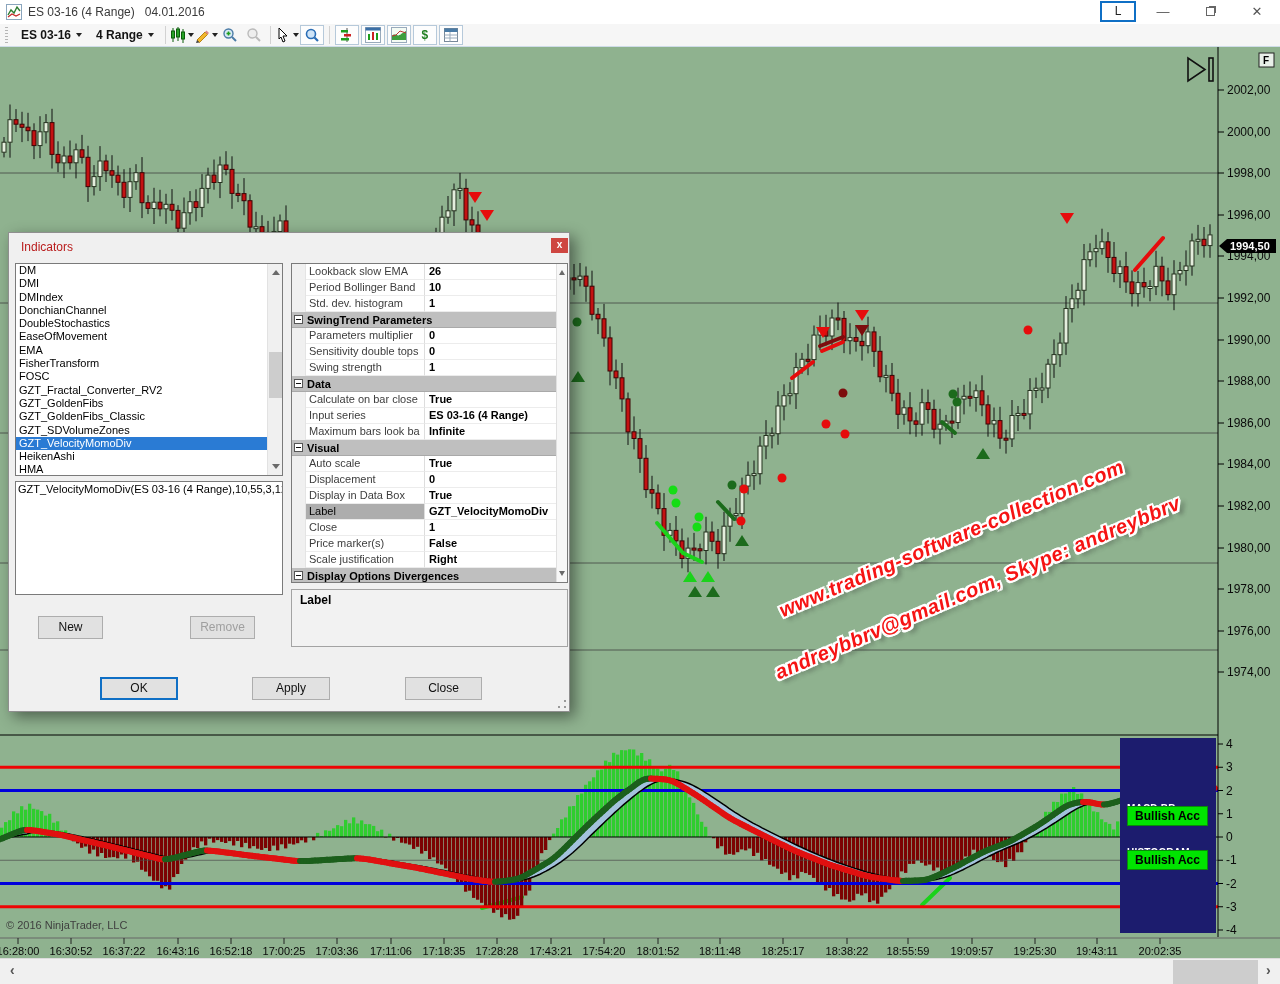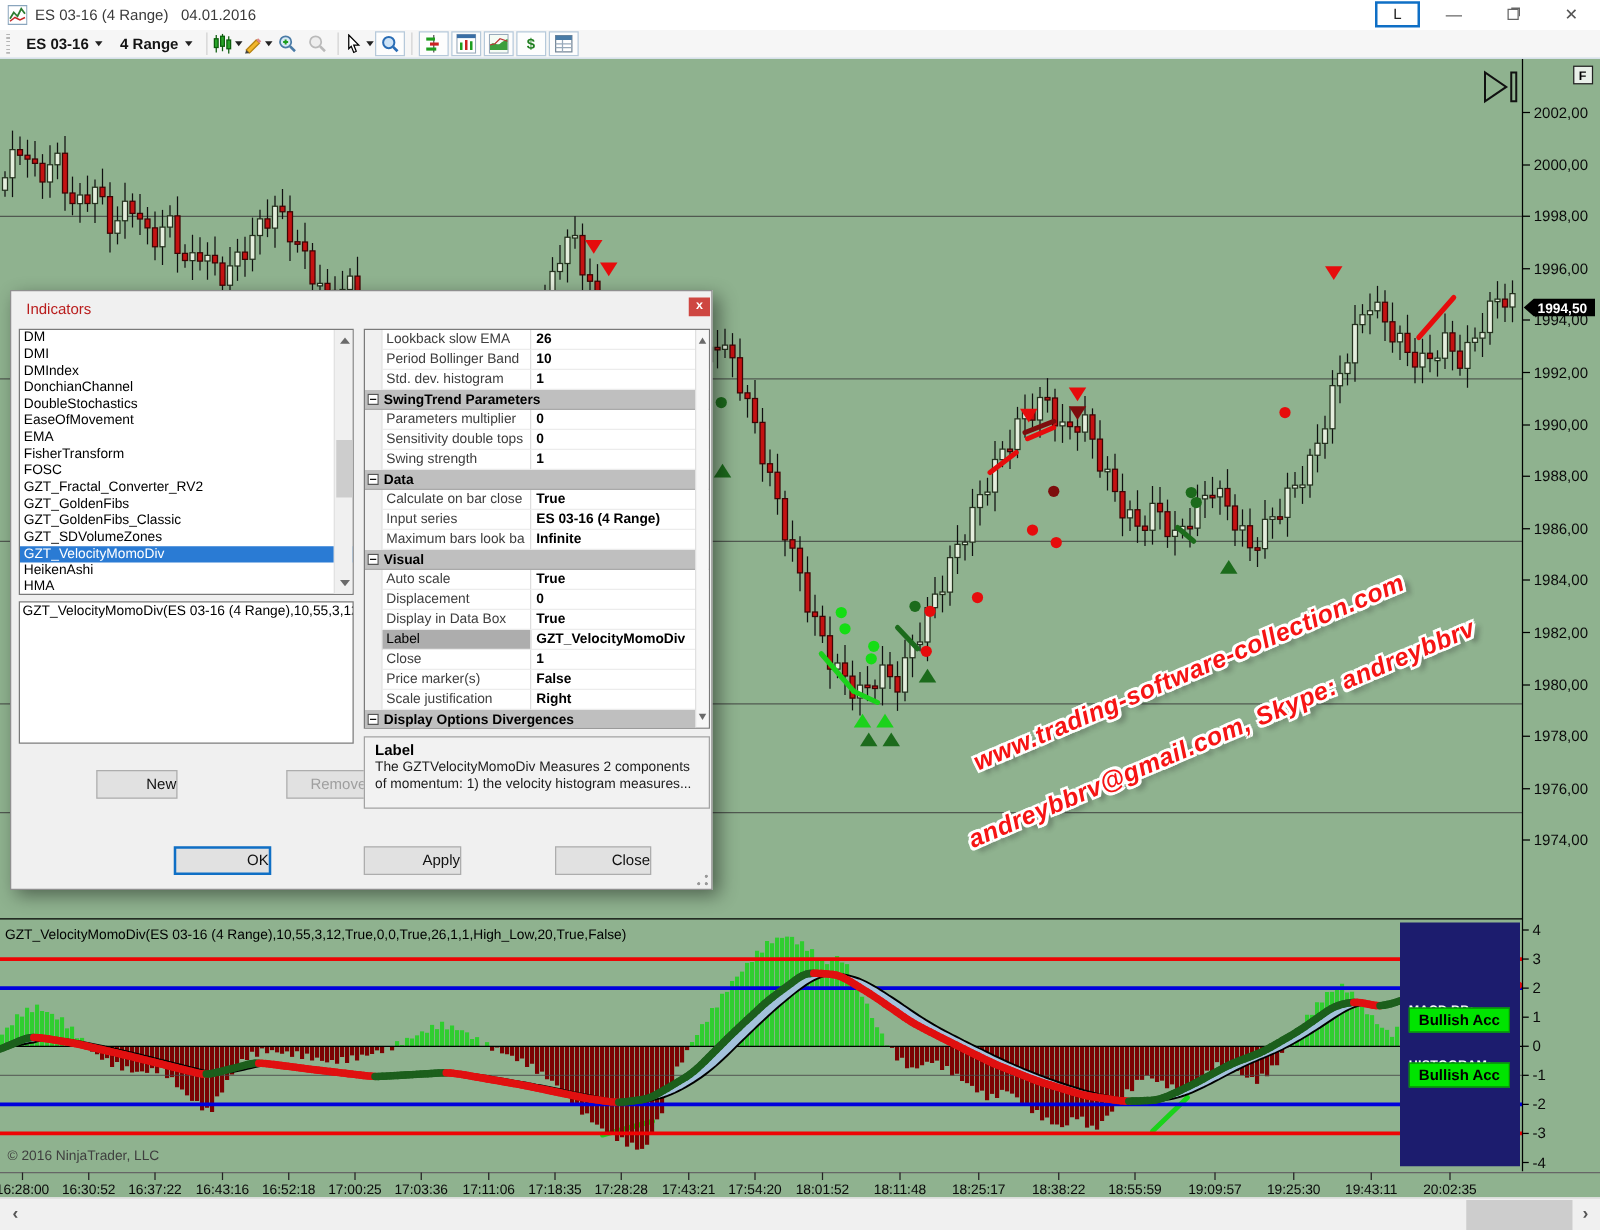--- a/index.html
+++ b/index.html
@@ -49,21 +49,21 @@
   .listbox{position:absolute;left:6px;top:30px;width:268px;height:213px;background:#fff;border:1px solid #7a7a7a;overflow:hidden;}
   .lb-item{height:13.3px;line-height:13.3px;font-size:11px;color:#000;padding-left:3px;white-space:nowrap;}
   .lb-item.sel{background:#2a7bd4;color:#fff;}
   .lb-scroll{position:absolute;right:0;top:0;width:15px;height:211px;background:#f0f0f0;border-left:1px solid #e2e2e2;}
   .lb-thumb{position:absolute;left:1px;top:88px;width:13px;height:46px;background:#cdcdcd;}
   .arr{position:absolute;left:4px;width:0;height:0;border-left:4px solid transparent;border-right:4px solid transparent;}
   .arr-up{top:6px;border-bottom:5px solid #6a6a6a;}
   .arr-dn{bottom:6px;border-top:5px solid #6a6a6a;}
   .configbox{position:absolute;left:6px;top:248px;width:268px;height:114px;background:#fff;border:1px solid #7a7a7a;
              font-size:11px;padding:1px 2px;white-space:nowrap;overflow:hidden;}
-  .btn{position:absolute;background:#e1e1e1;border:1px solid #adadad;font-size:12px;color:#111;text-align:right;margin-left:39px;}
+  .btn{position:absolute;background:#e1e1e1;border:1px solid #adadad;font-size:12px;color:#111;text-align:center;}
   .btn-new{left:29px;top:383px;width:65px;height:23px;line-height:21px;}
   .btn-remove{left:181px;top:383px;width:65px;height:23px;line-height:21px;color:#9f9f9f;}
   .btn-ok{left:91px;top:444px;width:78px;height:23px;line-height:19px;border:2px solid #0f6fc5;}
   .btn-apply{left:243px;top:444px;width:78px;height:23px;line-height:21px;}
   .btn-close2{left:396px;top:444px;width:77px;height:23px;line-height:21px;}
   .propgrid{position:absolute;left:282px;top:30px;width:277px;height:320px;background:#fff;border:1px solid #7a7a7a;overflow:hidden;}
   .pg-row{display:flex;height:16px;font-size:11px;}
   .pg-margin{width:14px;background:#f0f0f0;border-right:1px solid #e4e4e4;flex:none;}
   .pg-label{width:119px;flex:none;color:#3d3d3d;padding:1px 0 0 3px;border-right:1px solid #ddd;border-bottom:1px solid #ececec;
             white-space:nowrap;overflow:hidden;}
@@ -1375,21 +1375,20 @@
         <line x1="1097" y1="938" x2="1097" y2="944" stroke="#222"></line>
         <text x="1097" y="955" font-size="11" fill="#0a0a0a" text-anchor="middle">19:43:11</text>
         <line x1="1160" y1="938" x2="1160" y2="944" stroke="#222"></line>
         <text x="1160" y="955" font-size="11" fill="#0a0a0a" text-anchor="middle">20:02:35</text>
       </g>
     </svg>
 
   <div class="watermark" style="left:780px;top:600px;">www.trading-software-collection.com</div>
   <div class="watermark" style="left:776px;top:662px;">andreybbrv@gmail.com, Skype: andreybbrv</div>
 
-  <div class="overlay-label" style="left:4px;top:742px;">GZT_VelocityMomoDiv(ES 03-16 (4 Range),10,55,3,12,True,0,0,True,26,1,1,High_Low,20,True,False)</div>
   <div class="copyright" style="left:6px;top:919px;">© 2016 NinjaTrader, LLC</div>
 
   <div class="macd-panel">
     <div class="macd-label" style="top:53px;">MACD BB:</div>
     <div class="macd-btn" style="top:68px;">Bullish Acc</div>
     <div class="macd-label" style="top:97px;">HISTOGRAM:</div>
     <div class="macd-btn" style="top:112px;">Bullish Acc</div>
   </div>
 
   <div class="titlebar">
@@ -1638,21 +1637,20 @@
           </div>
         </div>
       <div class="pg-scroll">
         <span class="arr arr-up"></span>
         <span class="arr arr-dn"></span>
       </div>
     </div>
 
     <div class="descbox">
       <div class="desc-title">Label</div>
-      <div class="desc-text">The GZTVelocityMomoDiv Measures 2 components of momentum:  1) the velocity histogram measures...</div>
     </div>
 
     <div class="btn btn-ok">OK</div>
     <div class="btn btn-apply">Apply</div>
     <div class="btn btn-close2">Close</div>
     <div class="grip-dots"></div>
   </div>
 
   <div class="hscroll">
     <div class="hs-arrow hs-left">‹</div>

